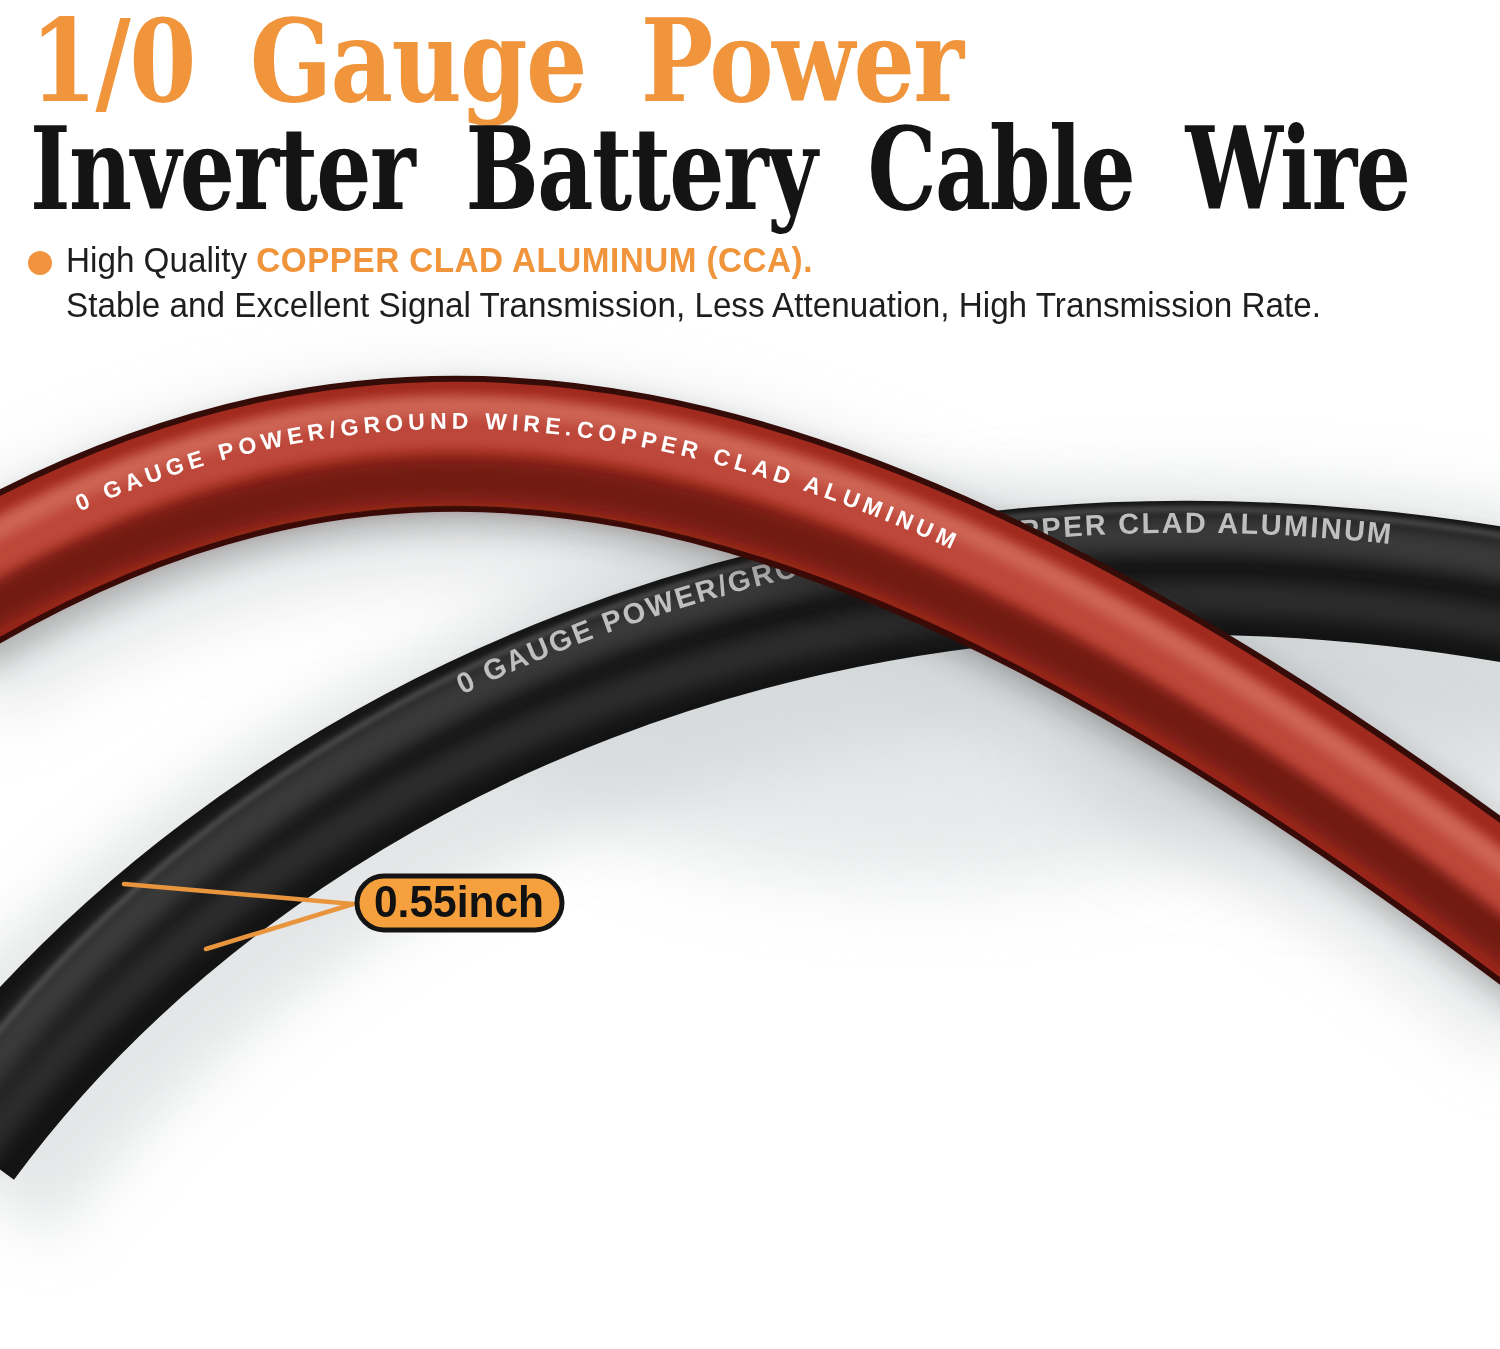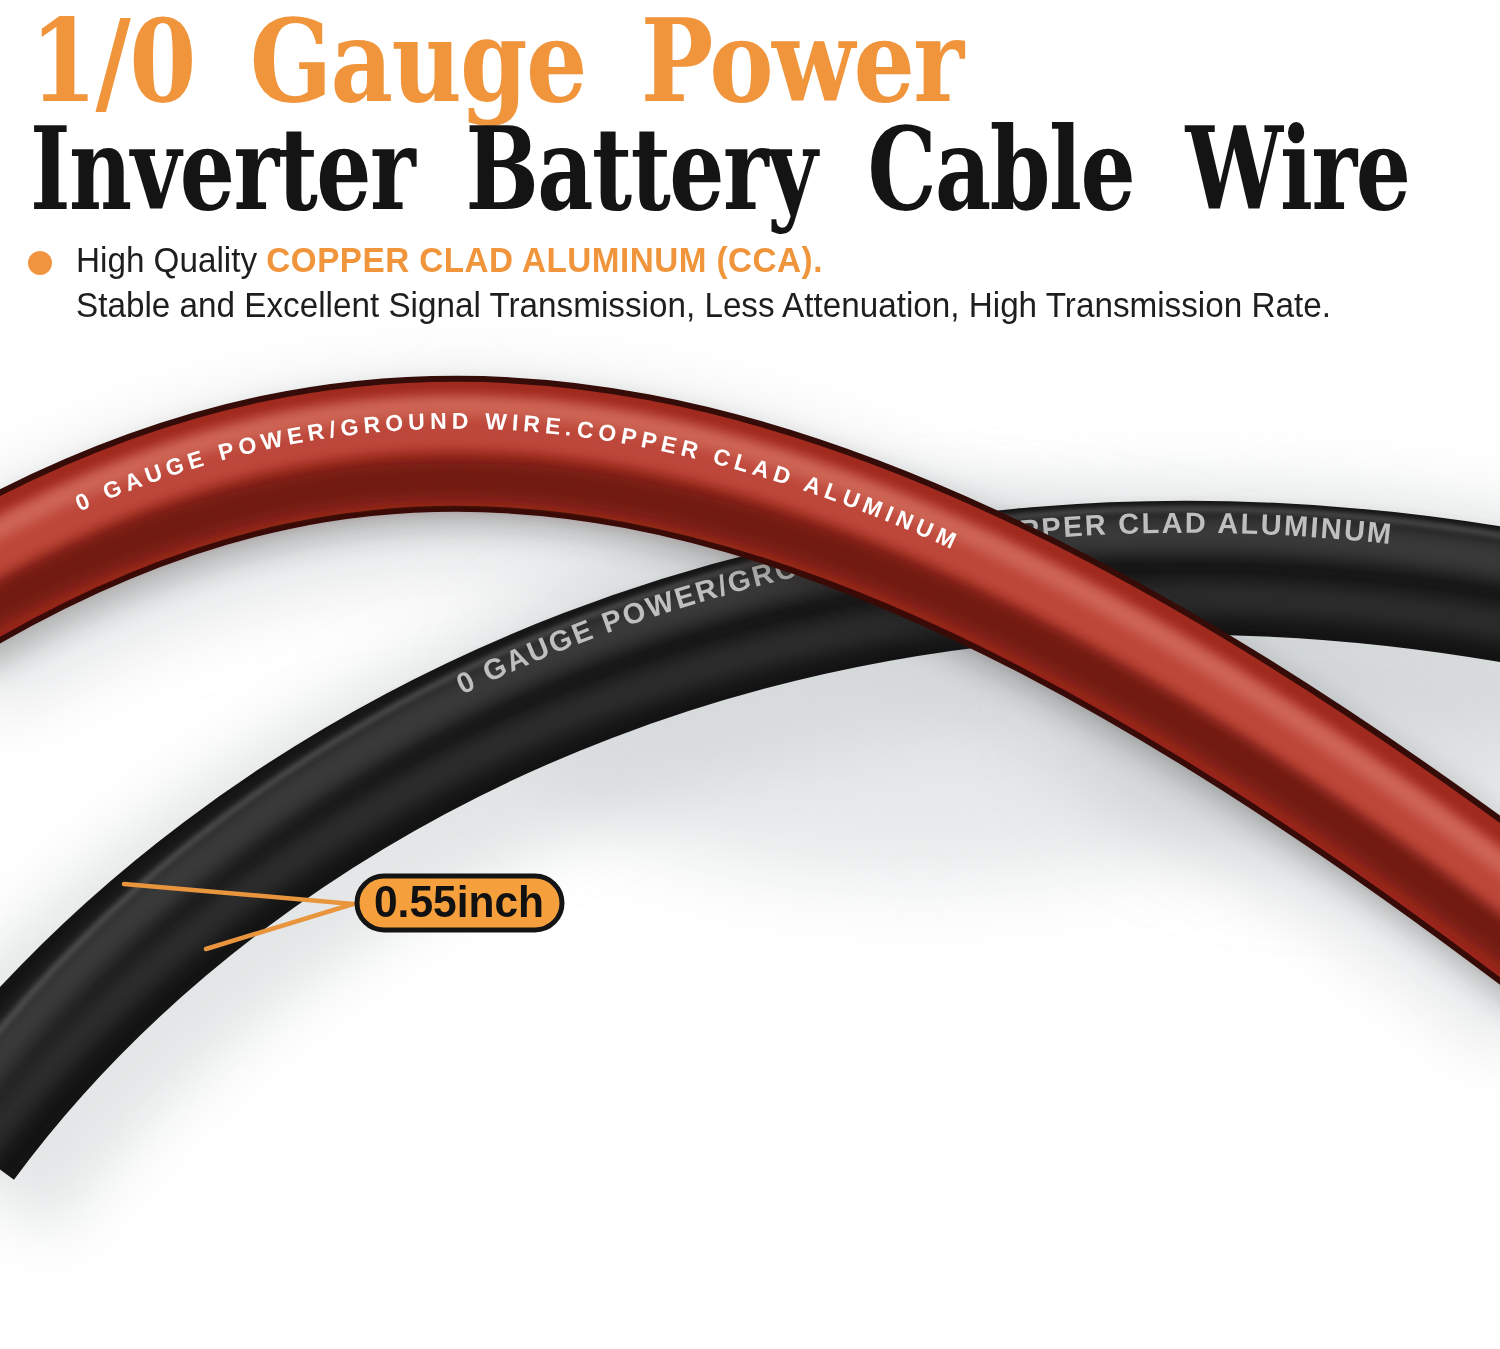--- a/index.html
+++ b/index.html
@@ -9,21 +9,21 @@
   svg.scene{position:absolute;left:0;top:0;width:1500px;height:1349px;display:block;}
 
   
   .hero{position:absolute;left:30px;top:0;z-index:5;}
   .t1,.t2{font-family:"DejaVu Serif","Liberation Serif",serif;font-weight:bold;
           white-space:nowrap;line-height:1;transform-origin:0 0;letter-spacing:-2px;}
   .t1{font-size:115px;color:#F0953C;transform:scaleX(0.84);word-spacing:0.24em;margin-top:3px;}
   .t2{font-size:115px;color:#141414;transform:scaleX(0.755);word-spacing:0.26em;margin-top:-7px;}
 
   
-  .feature{position:absolute;left:76px;top:237px;z-index:5;}
+  .feature{position:absolute;left:66px;top:237px;z-index:5;}
   .f-line{font-size:35px;line-height:45px;color:#1e1e1e;white-space:nowrap;
           transform:scaleX(0.95);transform-origin:0 0;letter-spacing:0;}
   .f-line .hl{color:#F0953C;font-weight:bold;letter-spacing:0.5px;}
   .dot{position:absolute;left:28px;top:251px;width:24px;height:24px;border-radius:50%;
        background:#F09440;z-index:5;}
 </style>
 </head>
 <body>
 
 <div class="stage">

